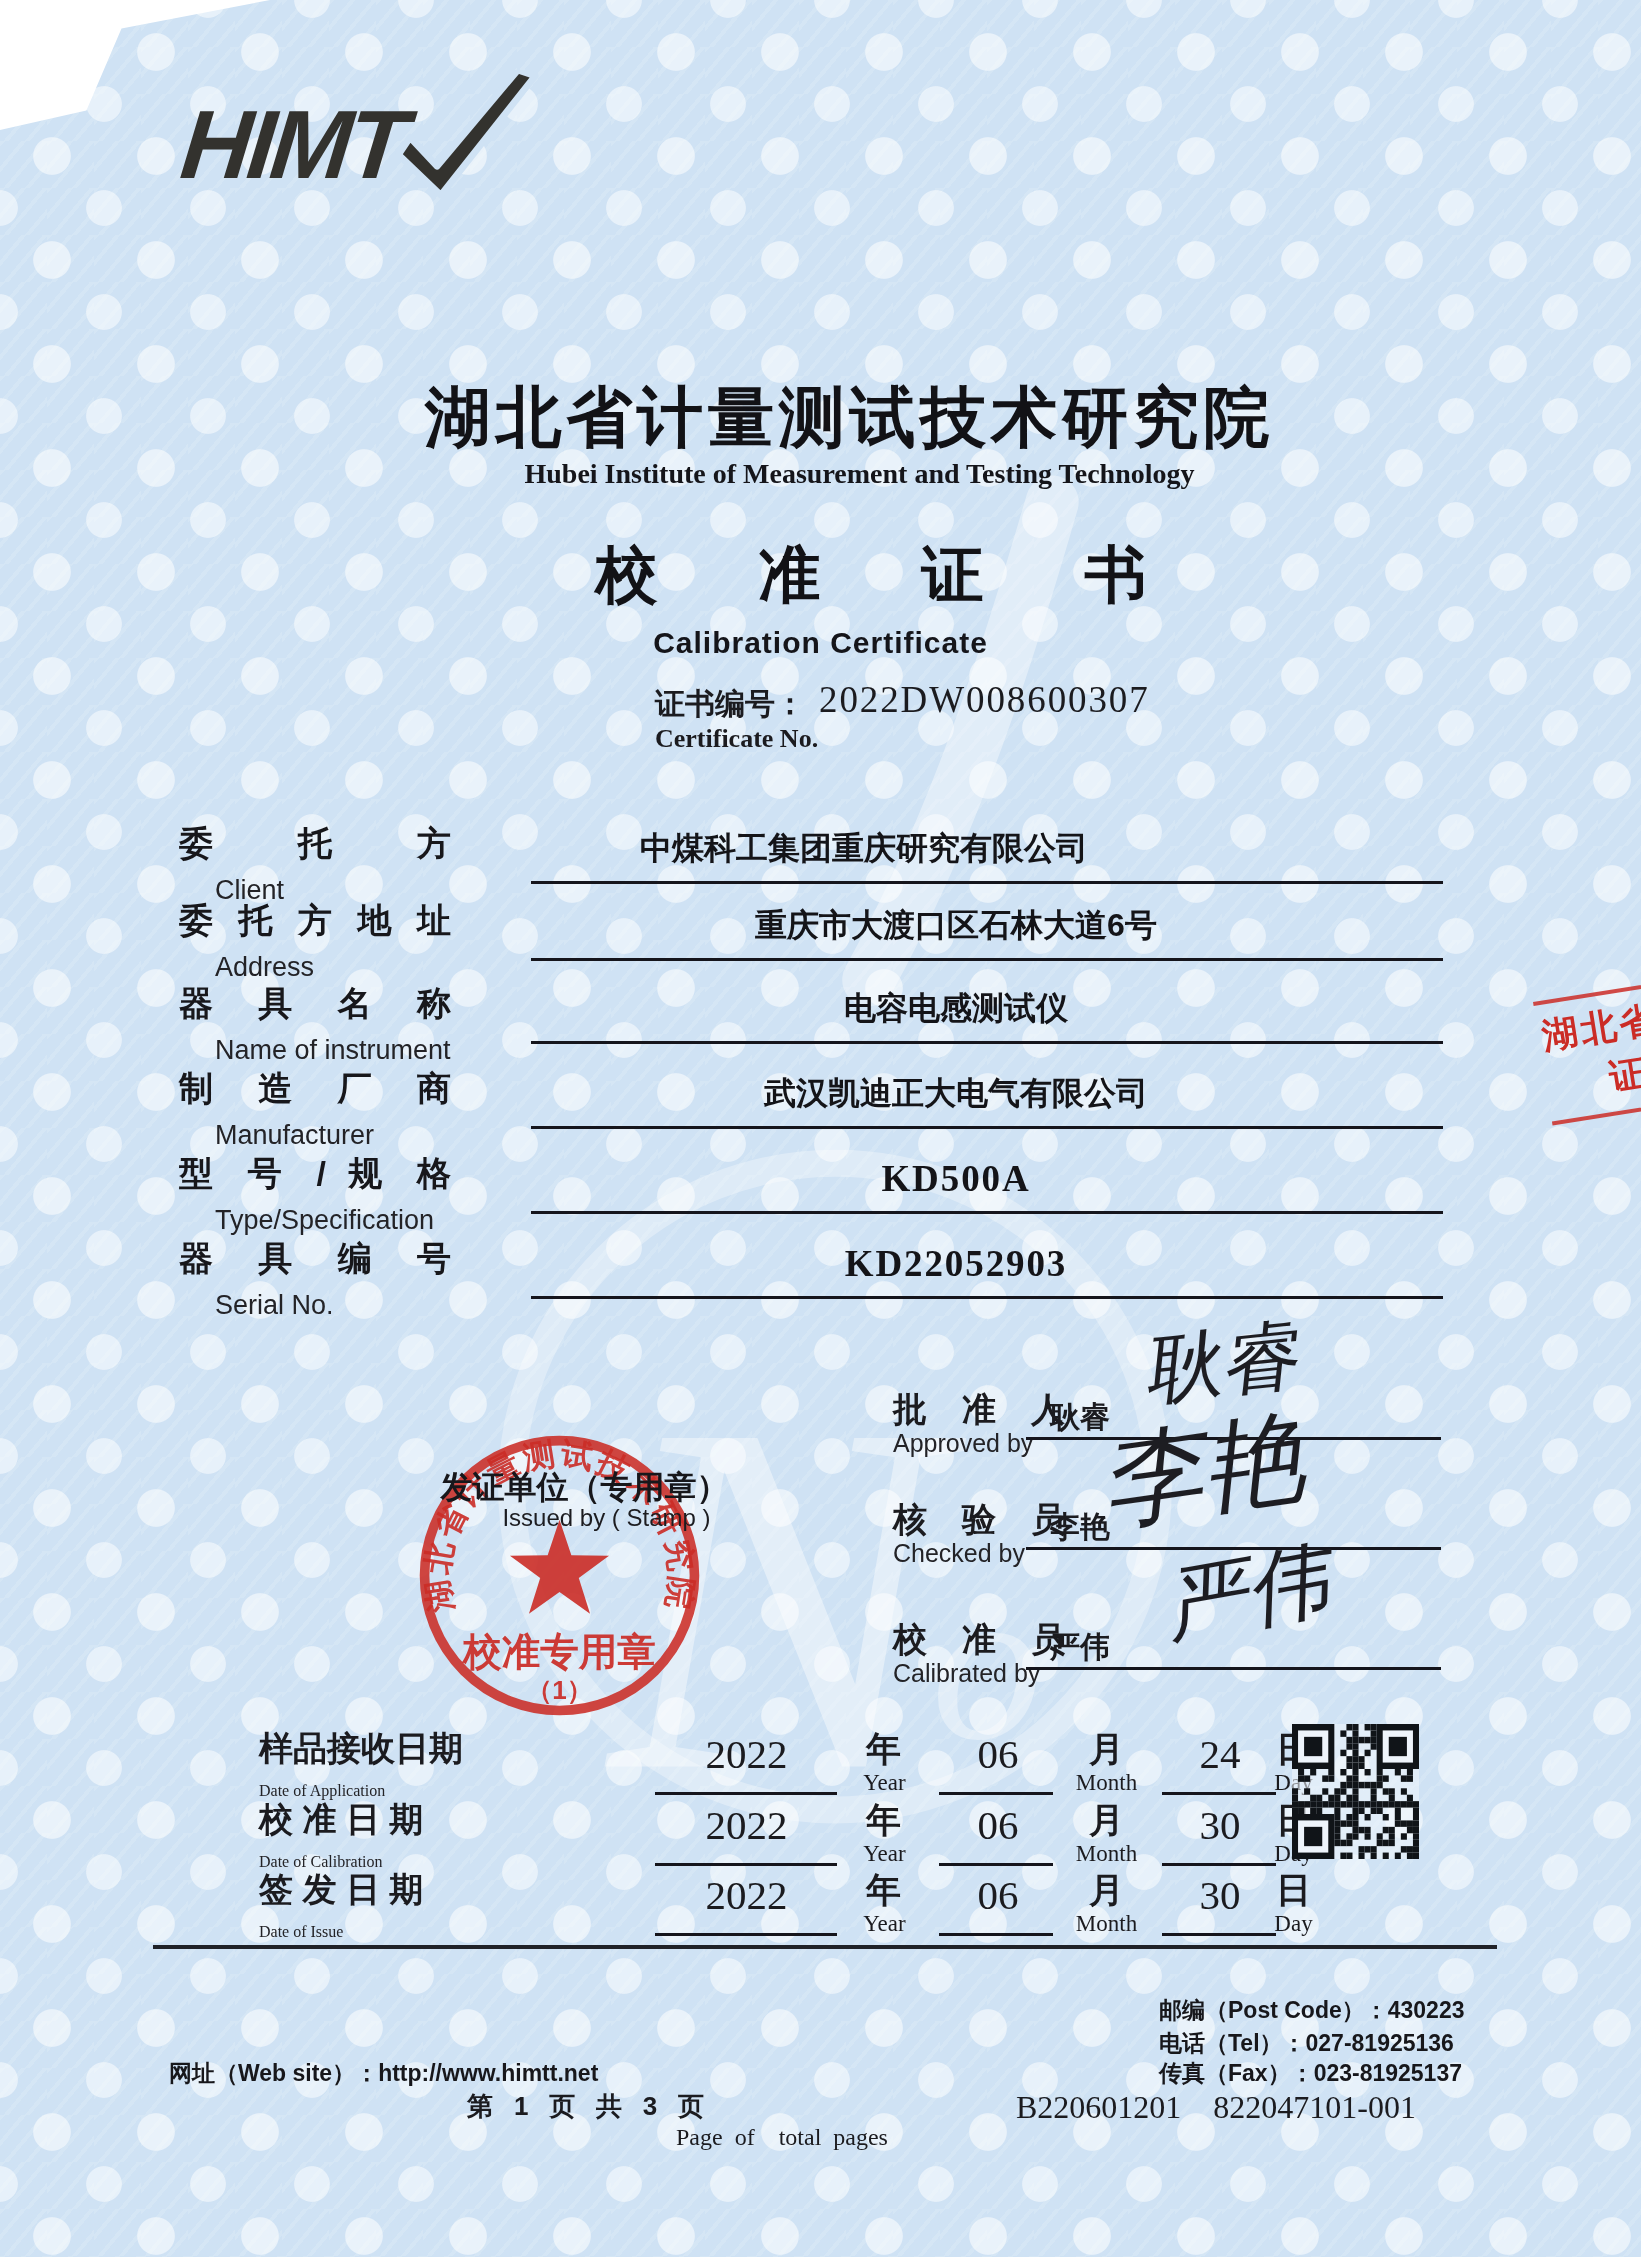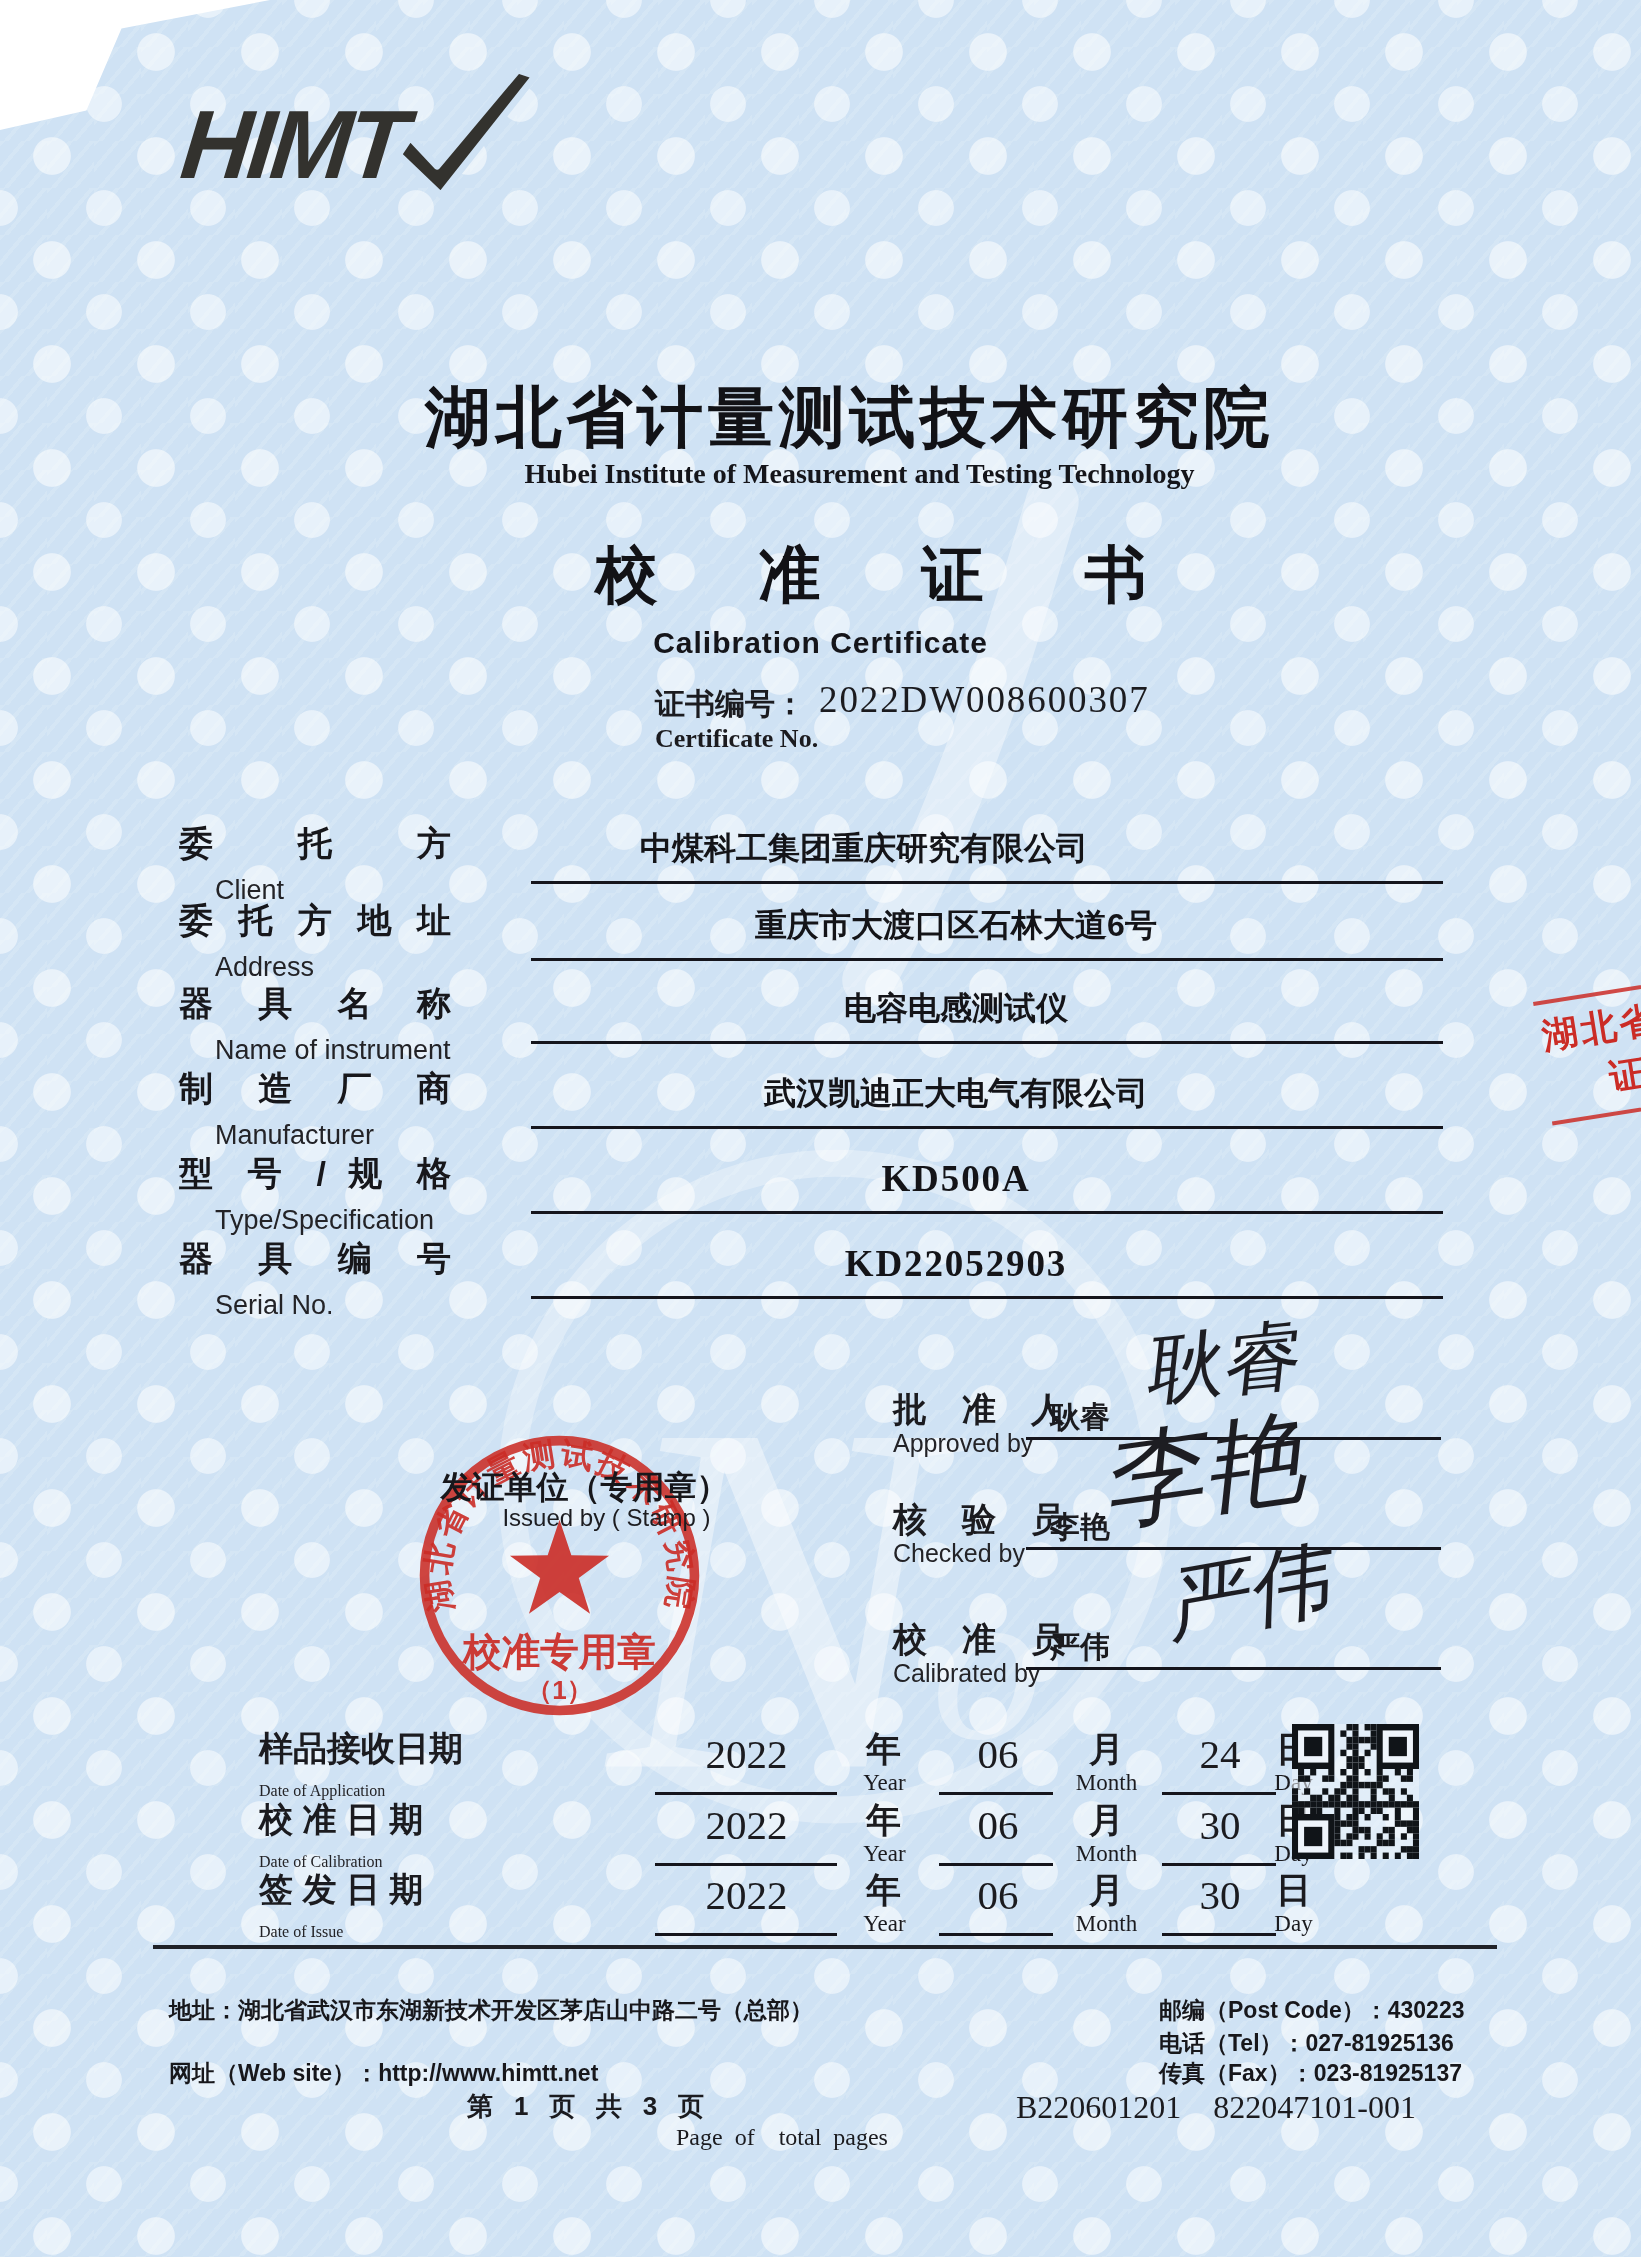--- a/index.html
+++ b/index.html
@@ -394,21 +394,20 @@
       <rect x="12" y="12" width="18" height="18" fill="#101418"></rect>
       <rect x="84" y="0" width="42" height="42"></rect>
       <rect x="90" y="6" width="30" height="30" fill="#eef4fb"></rect>
       <rect x="96" y="12" width="18" height="18" fill="#101418"></rect>
       <rect x="0" y="84" width="42" height="42"></rect>
       <rect x="6" y="90" width="30" height="30" fill="#eef4fb"></rect>
       <rect x="12" y="96" width="18" height="18" fill="#101418"></rect>
     </svg>
 
   <div class="sep"></div>
-  <div class="f1" style="left:169px;top:1995px">地址：湖北省武汉市东湖新技术开发区茅店山中路二号（总部）</div>
   <div class="f1" style="left:169px;top:2058px">网址（Web site）：http://www.himtt.net</div>
   <div class="f1" style="left:1159px;top:1995px">邮编（Post Code）：430223</div>
   <div class="f1" style="left:1159px;top:2028px">电话（Tel）：027-81925136</div>
   <div class="f1" style="left:1159px;top:2058px">传真（Fax）：023-81925137</div>
   <div class="pagecn">第 1 页 共 3 页</div>
   <div class="docnum serif">B220601201    822047101-001</div>
   <div class="pageen serif">Page  of    total  pages</div>
 
   <div class="edge-stamp">
     <div class="es1">湖北省计量测</div>

